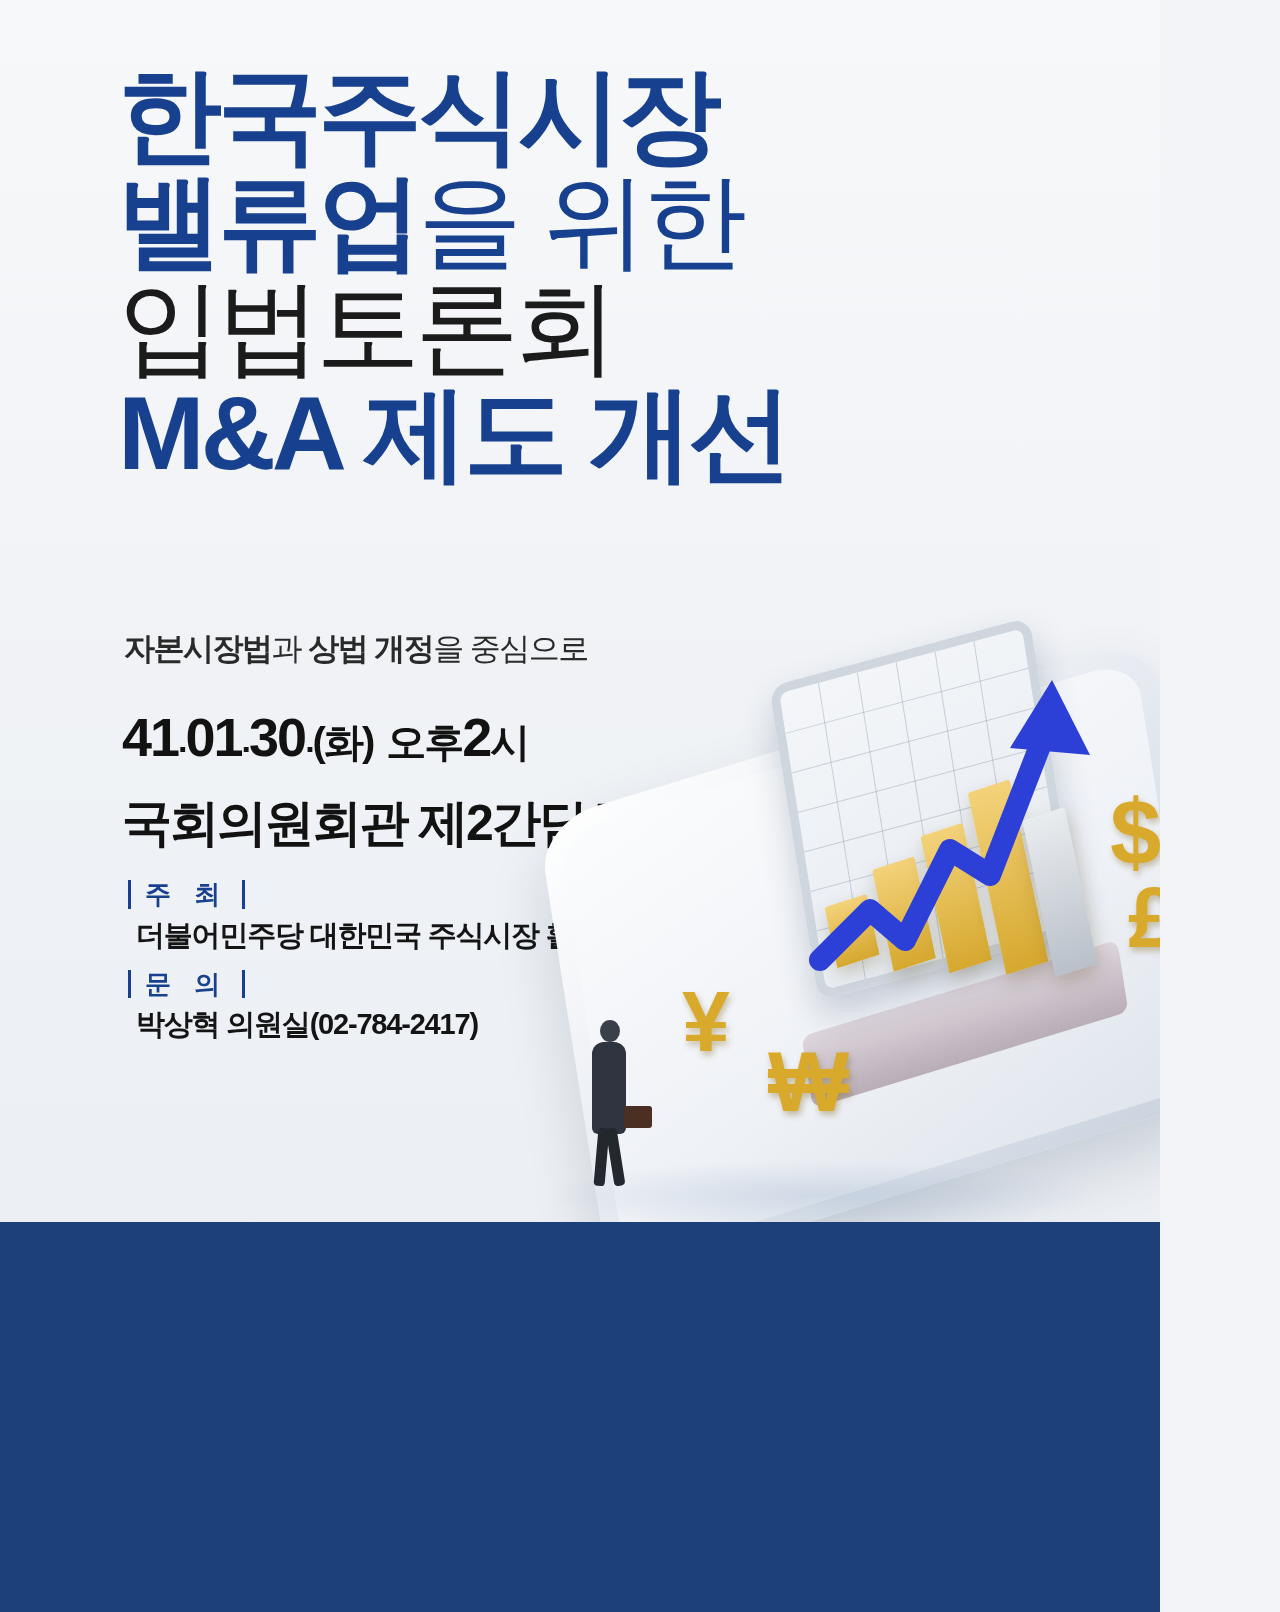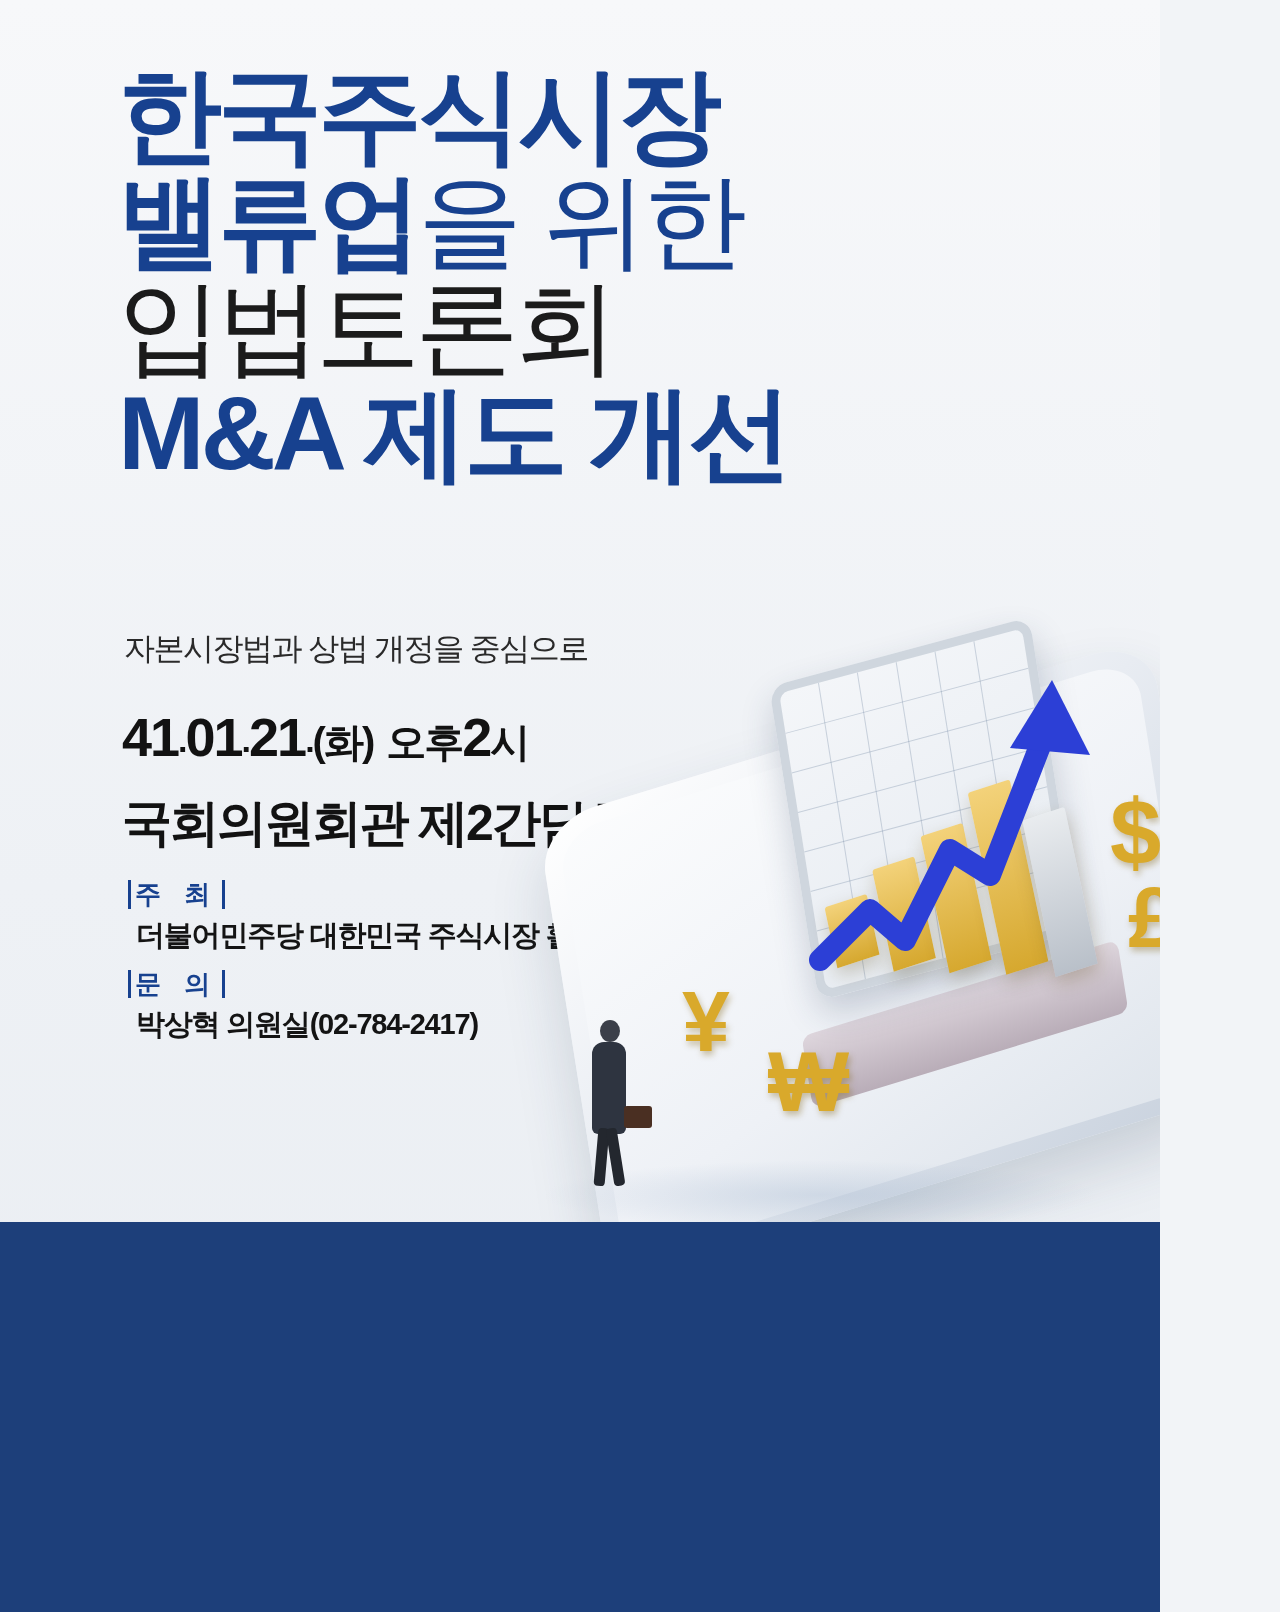--- a/index.html
+++ b/index.html
@@ -52,21 +52,21 @@
   }
 
   .subtitle {
     position: absolute;
     left: 124px;
     top: 628px;
     font-size: 31px;
     color: #2a2a2a;
     letter-spacing: -1.5px;
   }
-  .subtitle b { font-weight: normal; }
+  .subtitle b { font-weight: bold; }
 
   
   .date-line {
     position: absolute;
     left: 122px;
     top: 706px;
     font-size: 54px;
     font-weight: bold;
     color: #121212;
     letter-spacing: -2px;
@@ -98,21 +98,21 @@
     left: 120px;
     top: 880px;
     width: 700px;
   }
   .meta-tag {
     display: inline-block;
     color: #17418f;
     font-size: 26px;
     font-weight: bold;
     letter-spacing: 8px;
-    padding: 0 4px;
+    padding: 0 14px;
     border-left: 3px solid #17418f;
     border-right: 3px solid #17418f;
     line-height: 1.1;
     margin-left: 8px;
   }
   .meta-val {
     font-size: 29px;
     color: #141414;
     font-weight: bold;
     letter-spacing: -1.2px;
@@ -267,21 +267,21 @@
     </div>
     <div class="title-line tl4">입법토론회</div>
     <div class="title-line tl3">M&amp;A 제도 개선</div>
   </div>
 
   <div class="subtitle">
     <b>자본시장법</b><span>과 </span><b>상법 개정</b><span>을 중심으로</span>
   </div>
 
   <div class="date-line">
-    <span>41</span><span class="dot">.</span><span>01</span><span class="dot">.</span><span>21</span><span class="dot">.</span><span class="small">(화)</span>&nbsp;<span class="small">오후</span><span>2</span><span class="small">시</span>
+    <span>41</span><span class="dot">.</span><span>01</span><span class="dot">.</span><span>30</span><span class="dot">.</span><span class="small">(화)</span>&nbsp;<span class="small">오후</span><span>2</span><span class="small">시</span>
   </div>
 
   <div class="place-line">국회의원회관 제2간담회실</div>
 
   <div class="meta">
     <div class="meta-block">
       <span class="meta-tag">주 최</span>
       <div class="meta-val">더불어민주당 대한민국 주식시장 활성화 TF</div>
     </div>
     <div class="meta-block">

